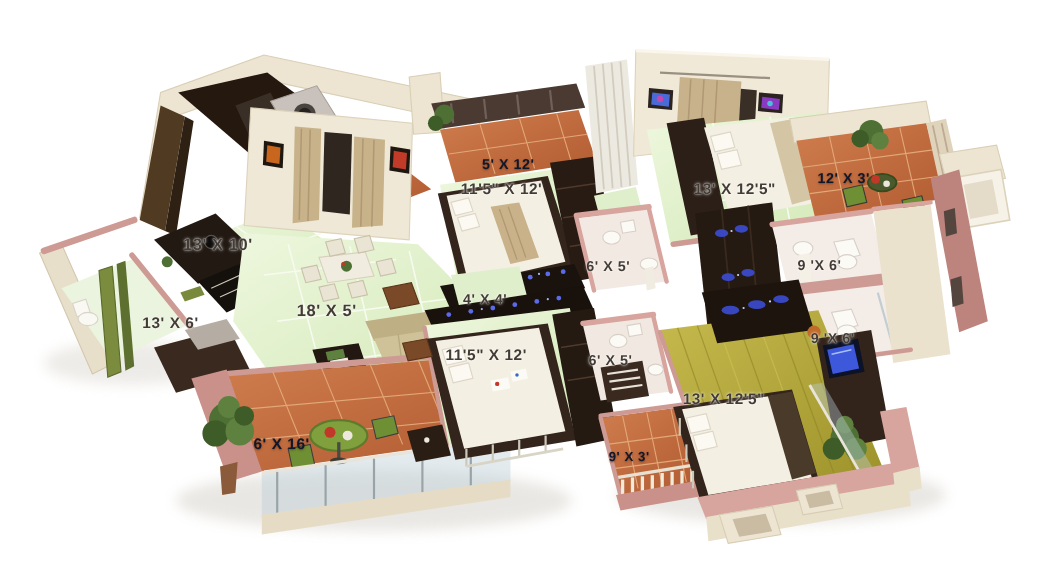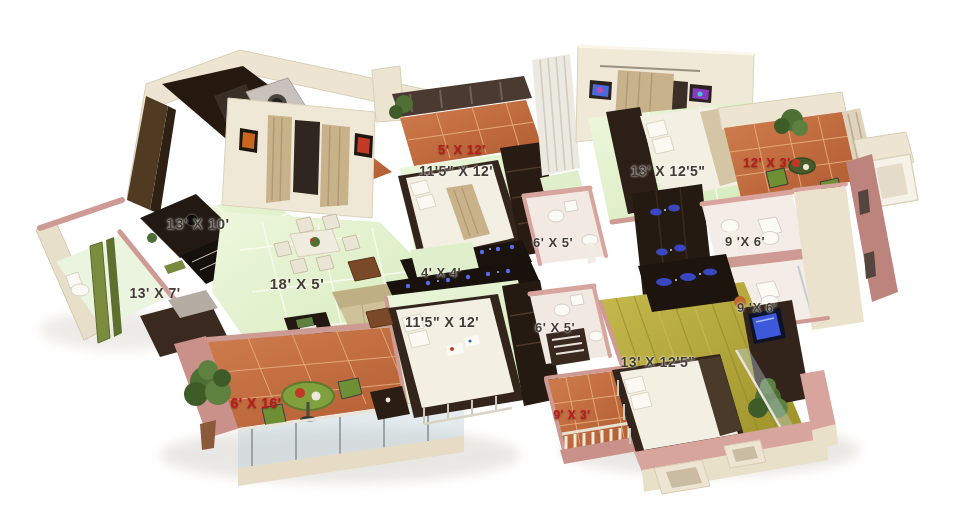--- a/index.html
+++ b/index.html
@@ -2,21 +2,21 @@
 <html><head>
 <meta charset="utf-8">
 <style>
   html,body{margin:0;padding:0;background:#fff;}
   #plan{position:relative;width:957px;height:531px;background:#ffffff;overflow:hidden;
         font-family:"Liberation Sans", sans-serif;}
   #scene{position:absolute;left:0;top:0;}
   .lbl{position:absolute;transform:translate(-50%,-50%);font-weight:bold;font-size:13px;
        letter-spacing:0.5px;white-space:nowrap;pointer-events:none;}
   .lbl.dark{color:#433c35;text-shadow:0 0 3px rgba(255,255,255,.85),0 0 1px rgba(255,255,255,.9);}
-  .lbl.light{color:#b91c1c;text-shadow:0 1px 2px rgba(90,40,15,.65);}
+  .lbl.light{color:#0f172a;text-shadow:0 1px 2px rgba(90,40,15,.65);}
   .p0{left:198px;top:223px;font-size:15px}
   .p1{left:155px;top:293px;font-size:14px}
   .p2{left:297px;top:283px;font-size:15px}
   .p3{left:256px;top:403px;font-size:14px}
   .p4{left:462px;top:149px;font-size:13px}
   .p5{left:456px;top:171px;font-size:14px}
   .p6{left:668px;top:171px;font-size:14px}
   .p7{left:767px;top:162px;font-size:13px}
   .p8{left:553px;top:242px;font-size:13px}
   .p9{left:441px;top:272px;font-size:13px}
@@ -463,21 +463,21 @@
     <polygon points="800,374 824,370 836,426 812,432" fill="#d8a49e"></polygon>
     <polygon points="812,430 836,424 838,444 814,450" fill="#e9e0ca"></polygon>
     <polygon points="654,468 702,460 710,486 662,494" fill="#ede5d2" stroke="#d8ccb4" stroke-width="1"></polygon>
     <polygon points="666,472 696,467 702,483 672,488" fill="#c9bca2"></polygon>
     <polygon points="724,446 760,440 766,462 730,468" fill="#ede5d2" stroke="#d8ccb4" stroke-width="1"></polygon>
     <polygon points="732,450 754,446 758,458 736,462" fill="#c9bca2"></polygon>
   </g>
 </svg>
 
 <div class="lbl dark p0">13' X 10'</div>
-<div class="lbl dark p1">13' X 7'</div>
+<div class="lbl dark p1">13' X 6'</div>
 <div class="lbl dark p2">18' X 5'</div>
 <div class="lbl light p3">6' X 16'</div>
 <div class="lbl light p4">5' X 12'</div>
 <div class="lbl dark p5">11'5" X 12'</div>
 <div class="lbl dark p6">13' X 12'5"</div>
 <div class="lbl light p7">12' X 3'</div>
 <div class="lbl dark p8">6' X 5'</div>
 <div class="lbl dark p9">4' X 4'</div>
 <div class="lbl dark p10">9 'X 6'</div>
 <div class="lbl dark p11">9 'X 6'</div>

